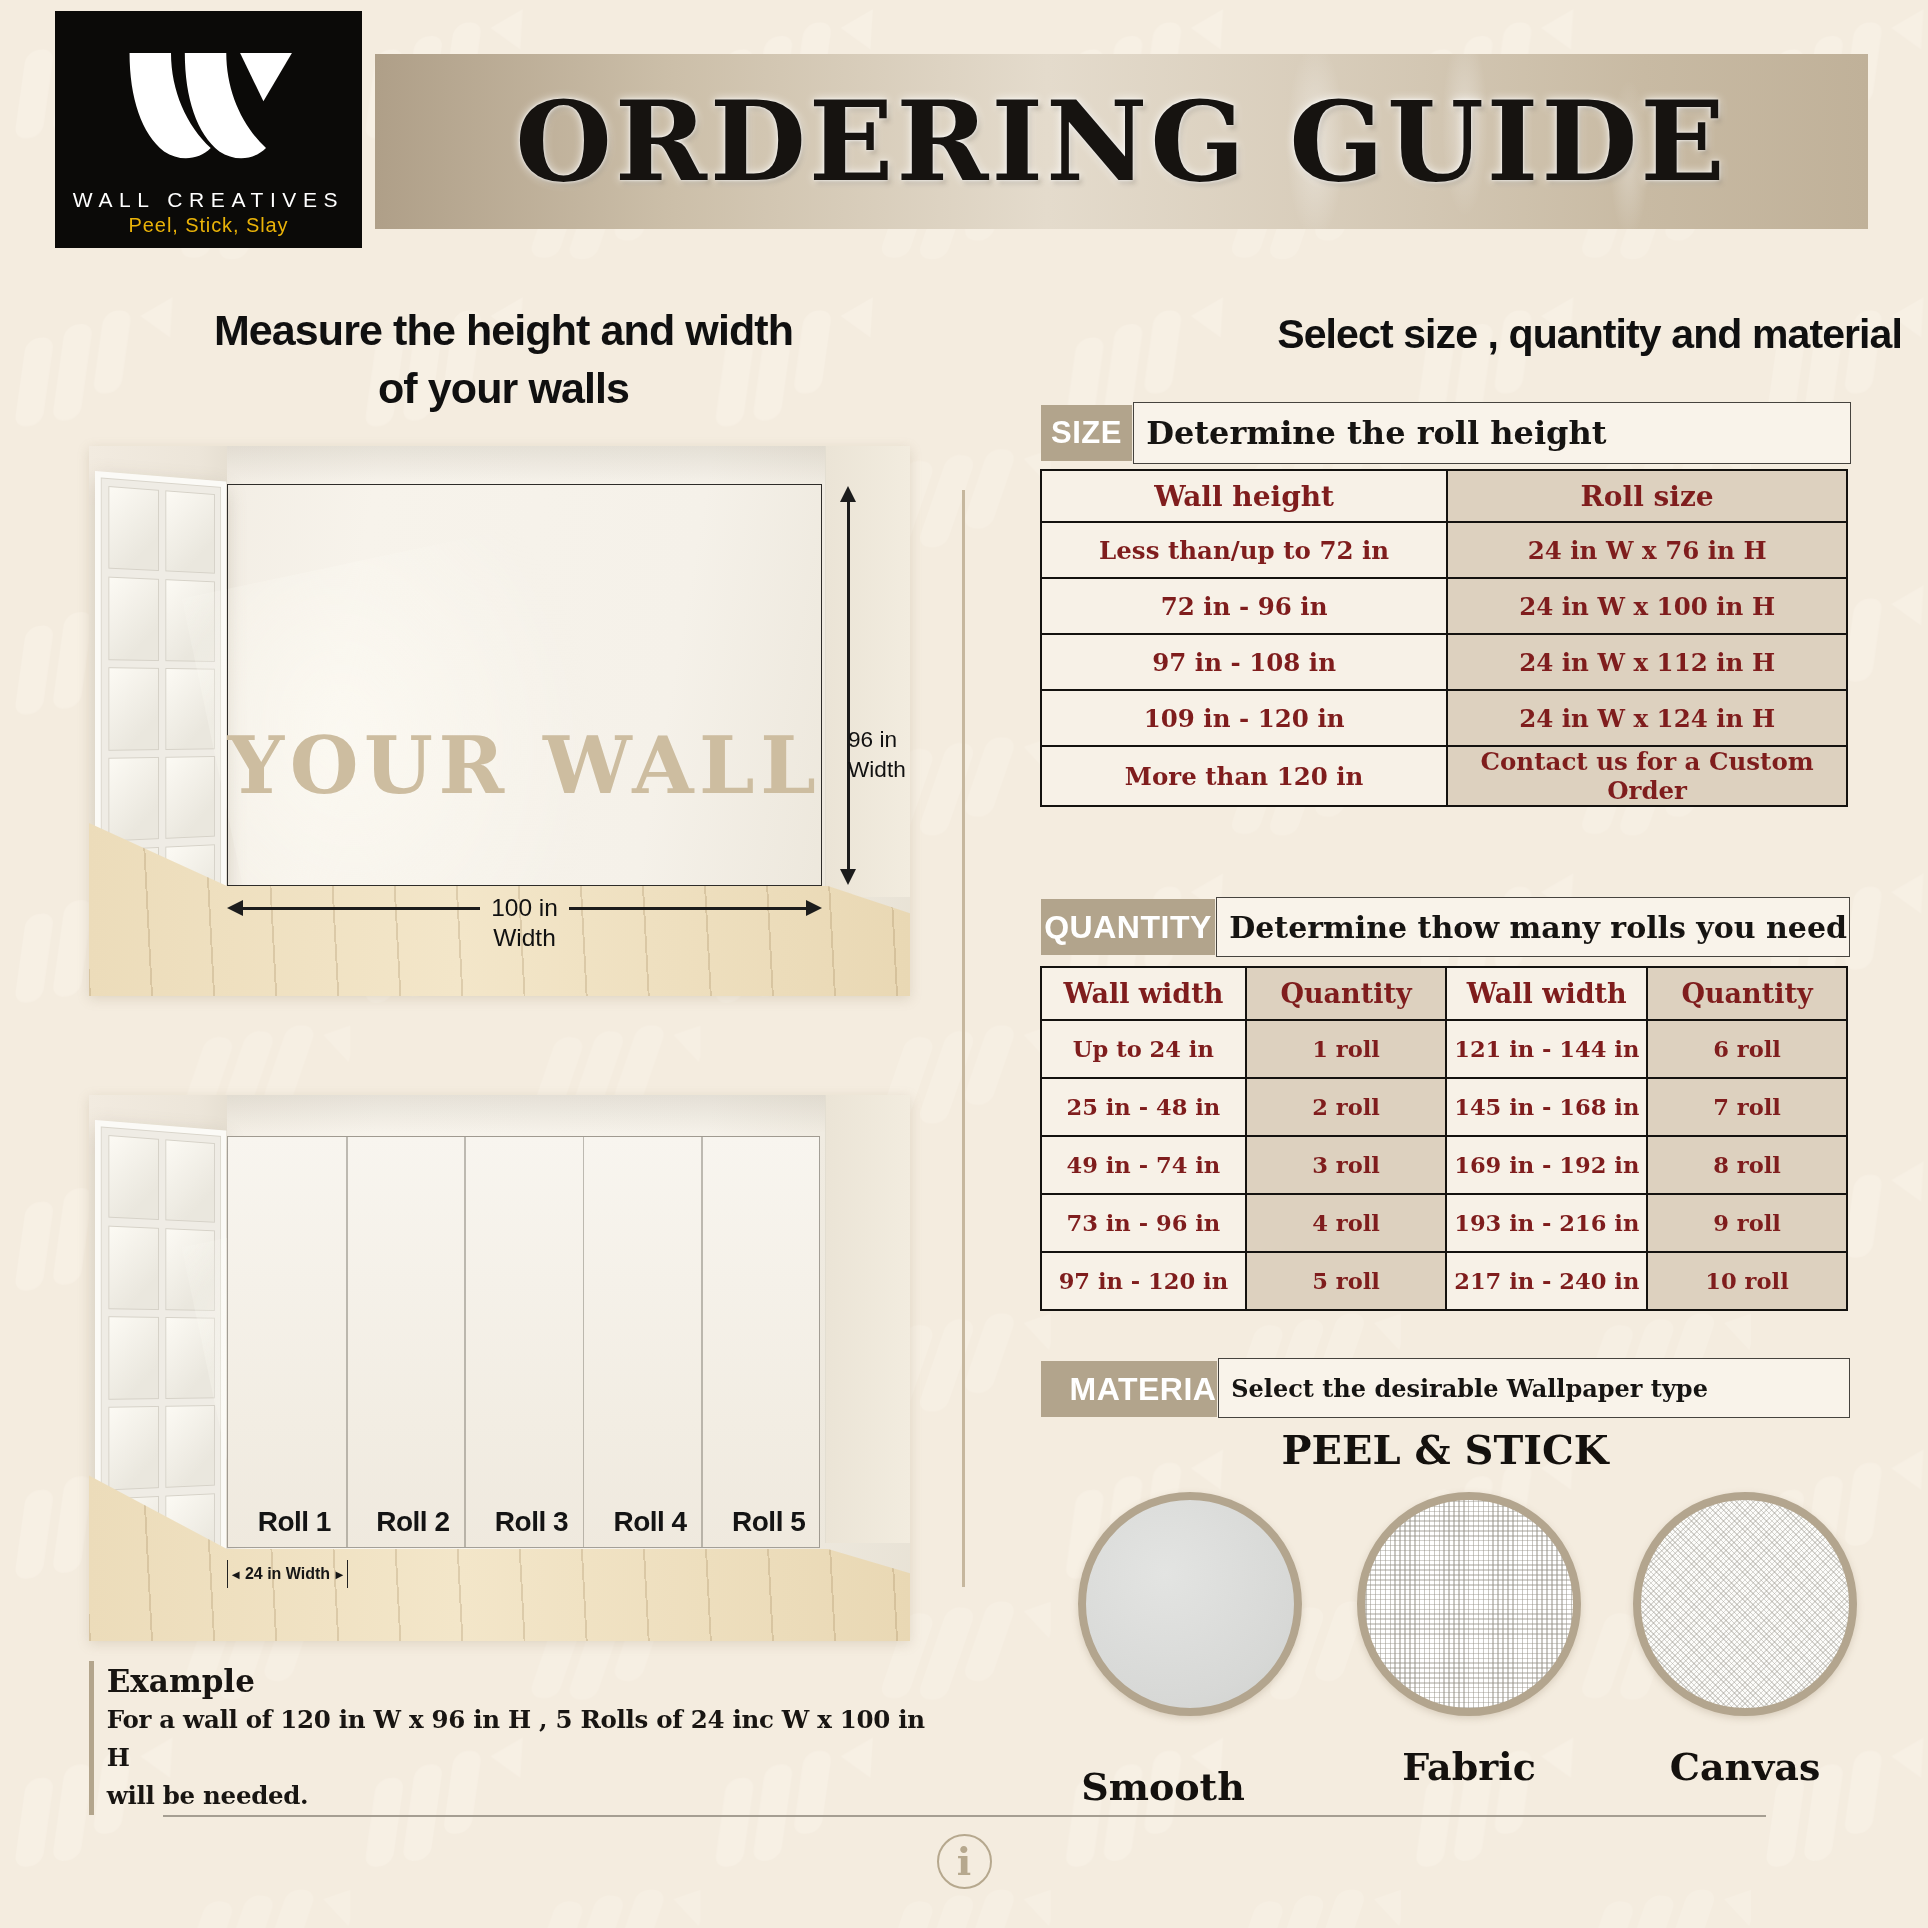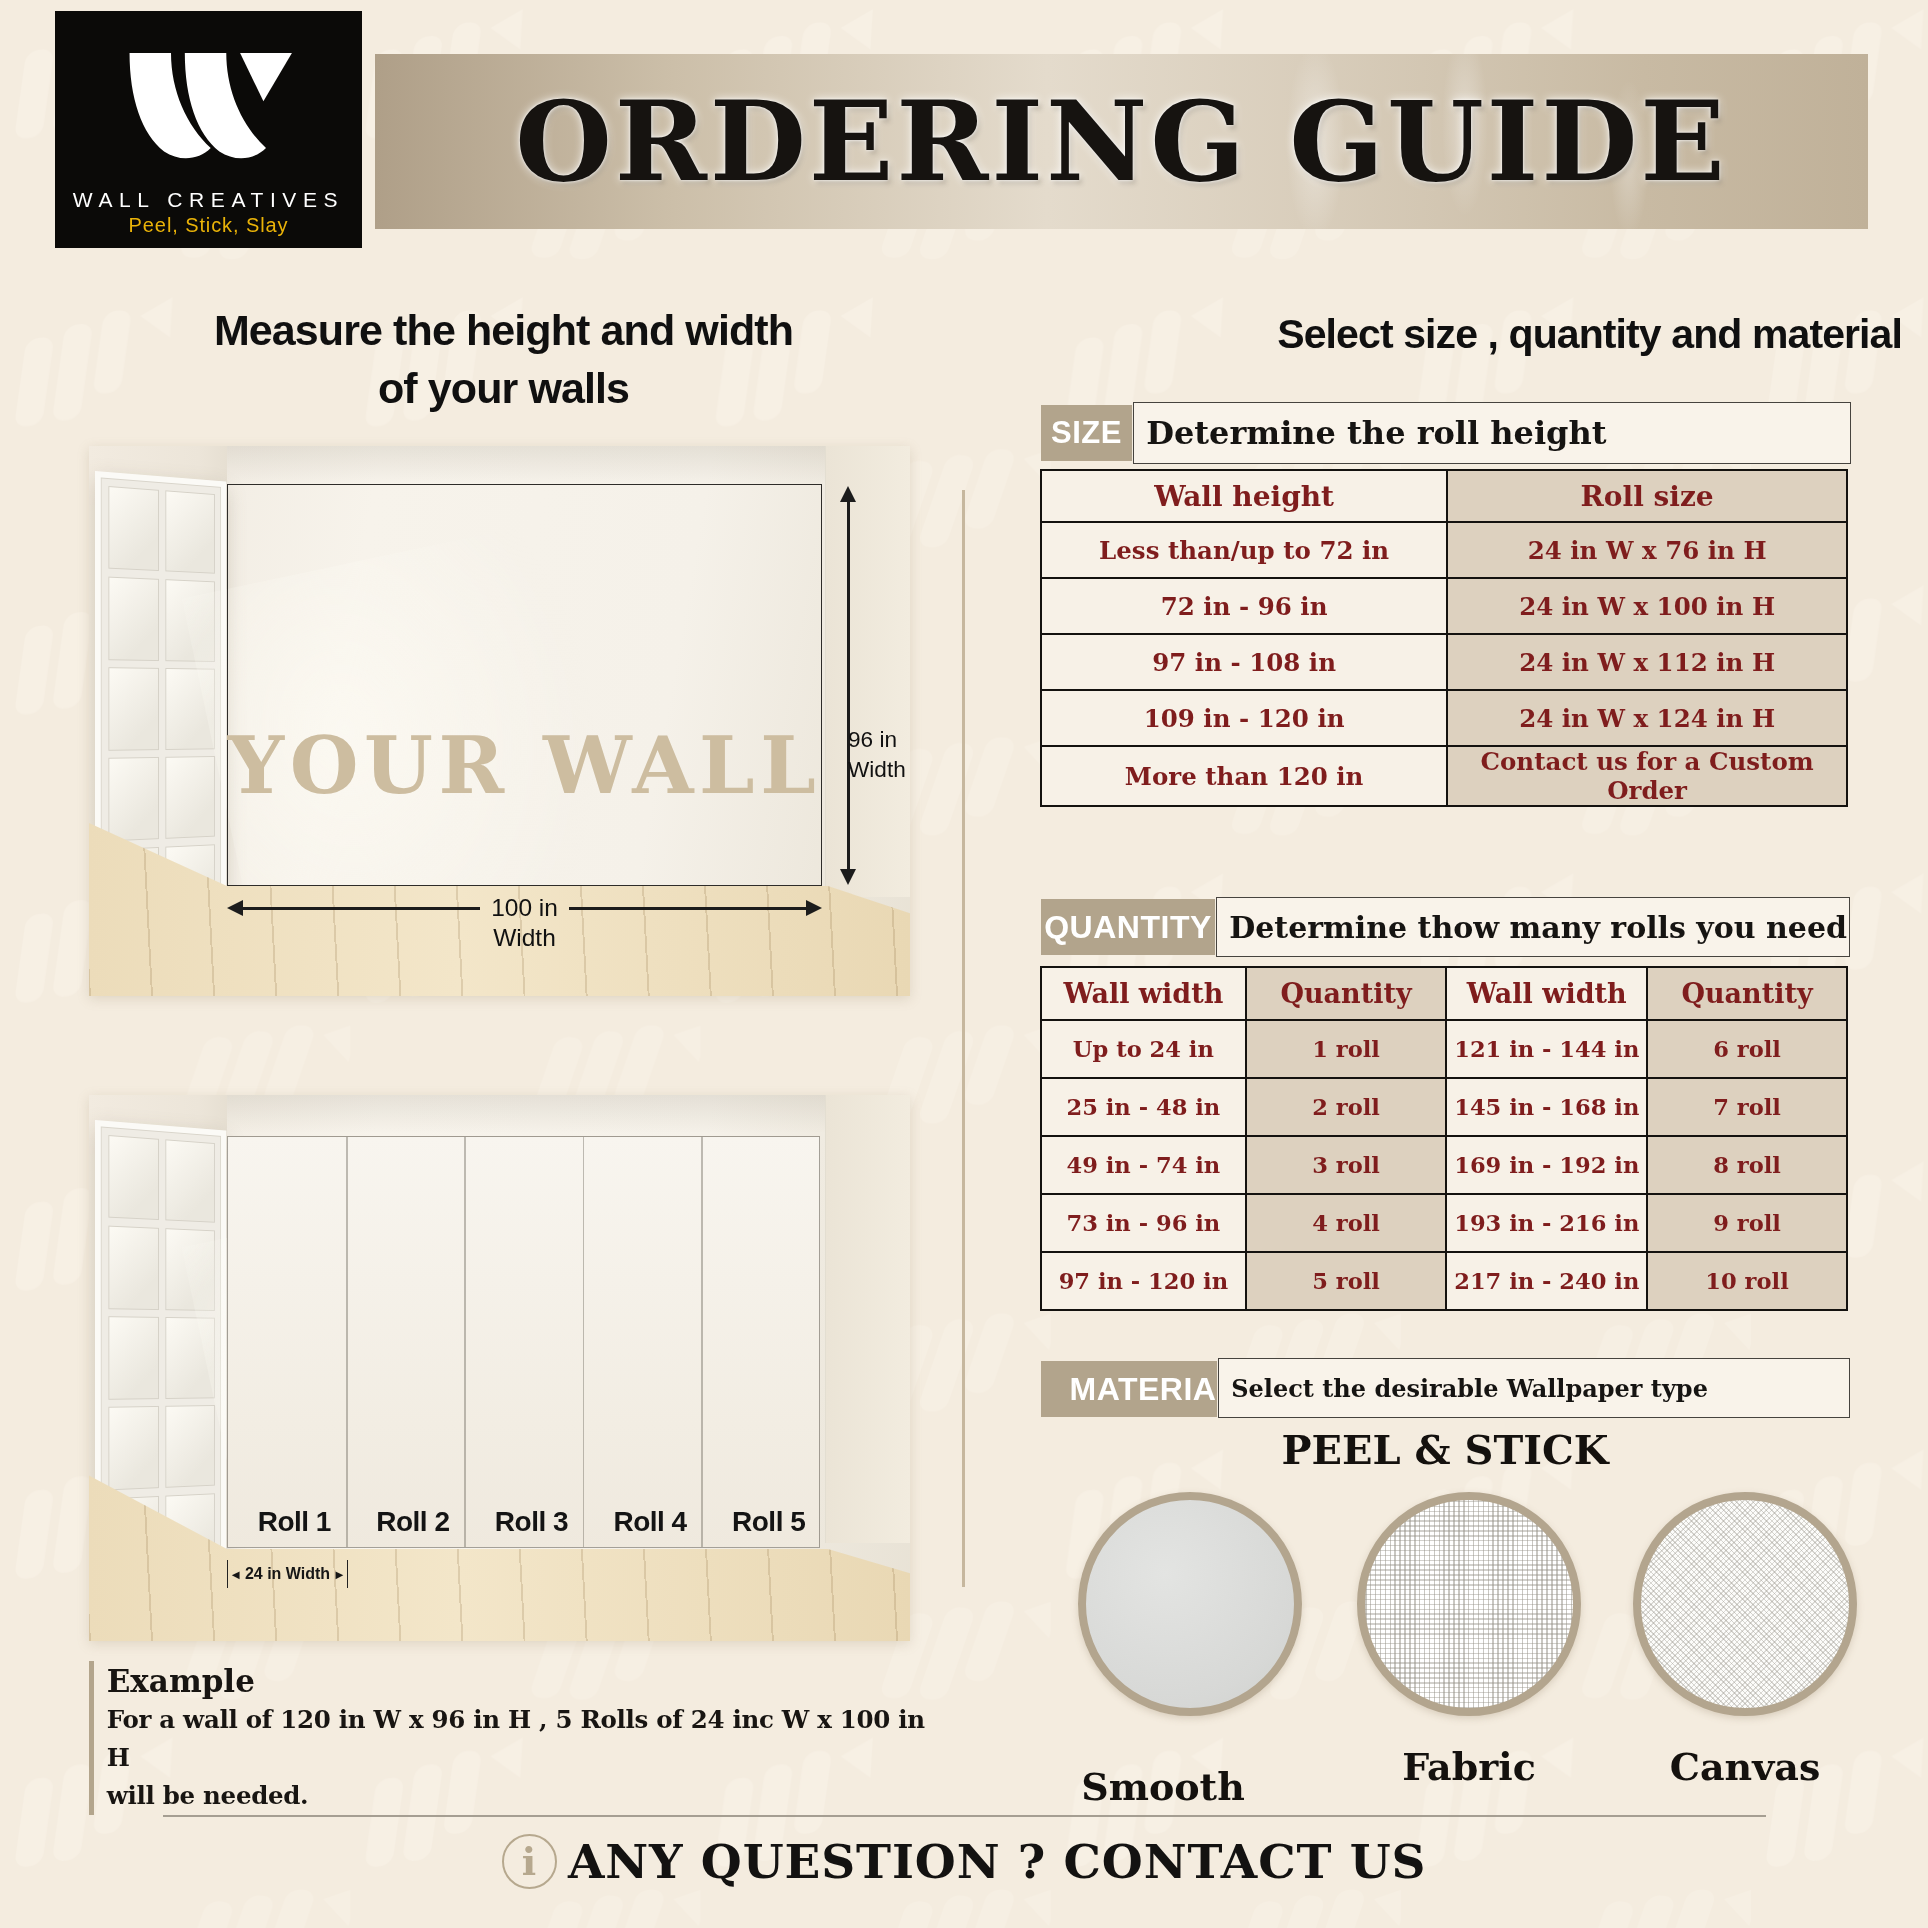--- a/index.html
+++ b/index.html
@@ -375,17 +375,16 @@
   <div class="circle" id="mat-smooth"></div>
   <div class="circle" id="mat-fabric"></div>
   <div class="circle" id="mat-canvas"></div>
   <div class="mat-label" id="lab-smooth">Smooth</div>
   <div class="mat-label" id="lab-fabric">Fabric</div>
   <div class="mat-label" id="lab-canvas">Canvas</div>
 
   <div id="footer-line"></div>
   <div id="footer">
     <span id="info-icon">i</span>
-    <span id="footer-text">ANY QUESTION ? CONTACT US</span>
   </div>
 
 </div>
 
 
 </body></html>

